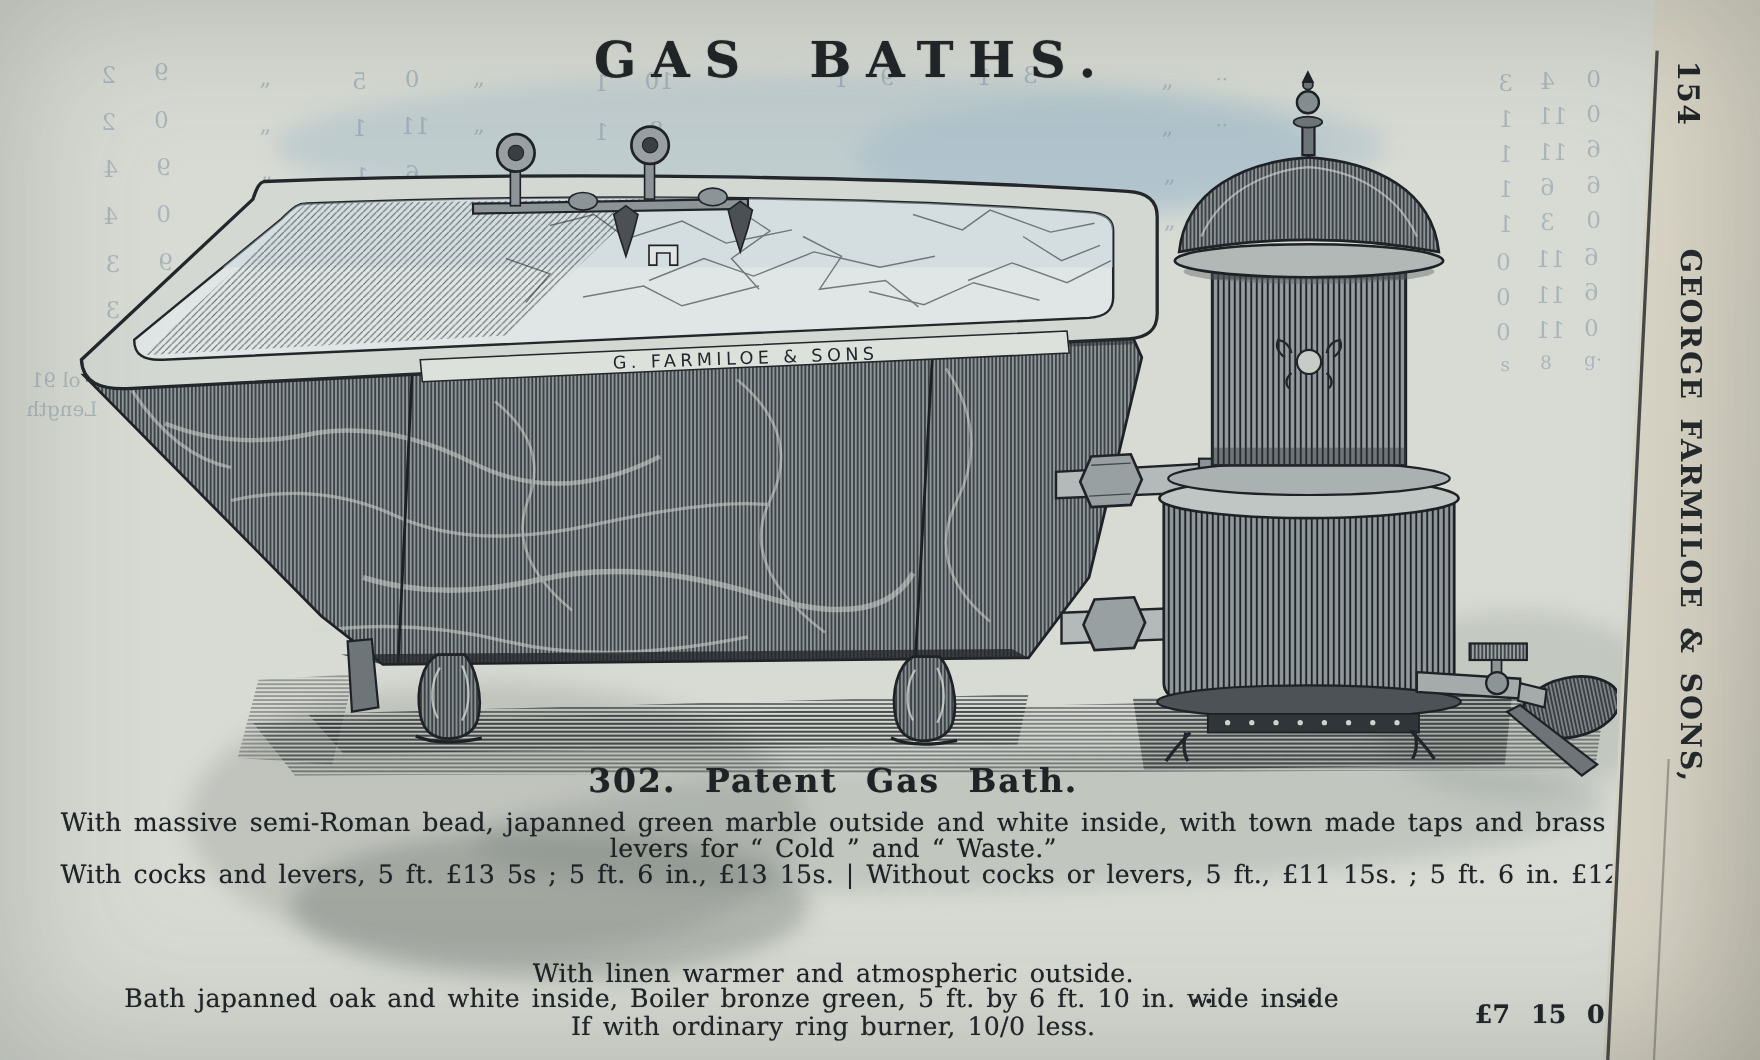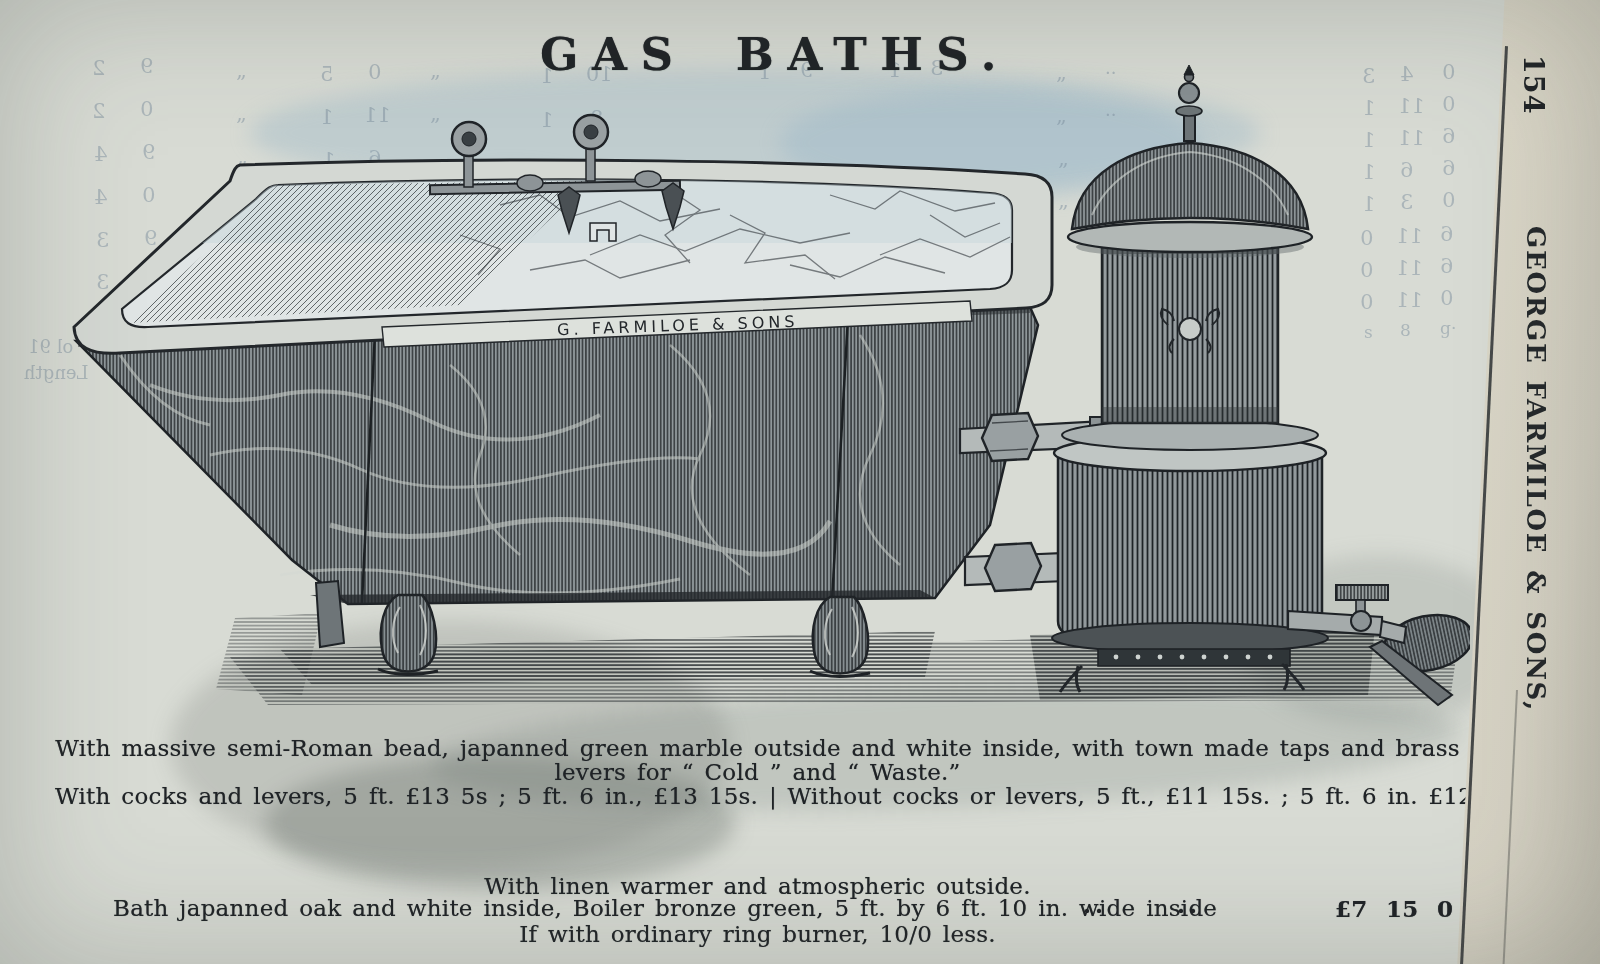--- a/index.html
+++ b/index.html
@@ -38,21 +38,21 @@
   .l2{top:62px;}
   .l3{top:86px;}
   .l4{top:112px;}
   .h303{top:136px;font-size:31px;font-weight:bold;letter-spacing:.04em;word-spacing:.4em;}
   .sub{top:176px;}
   .specline{top:198px;text-align:left;}
   .specline .spec{position:absolute;left:58px;top:0;white-space:nowrap;}
   .specline .dots{position:absolute;top:-4px;font-weight:bold;letter-spacing:4px;}
   .specline .d1{left:1028px;}
   .specline .d2{left:1122px;}
-  .specline .price{position:absolute;left:1280px;top:0;width:124px;
+  .specline .price{position:absolute;left:1280px;top:14px;width:124px;text-align:right;
                    font-weight:bold;word-spacing:.45em;}
   .note{top:224px;}
   
   .page-title{position:absolute;left:0;top:28px;width:1550px;text-align:center;
     font-size:45px;font-weight:bold;letter-spacing:.30em;word-spacing:.45em;
     text-shadow:0 0 1px rgba(25,28,32,.7);}
   
   .margin-strip{position:absolute;left:1505px;top:-12px;width:160px;height:1010px;
     transform:rotate(2.8deg);transform-origin:top left;
     background:linear-gradient(100deg,#dbd7c8 0%,#d5d1c3 55%,#c4c0b2 100%);}
@@ -351,20 +351,23 @@
       <ellipse cx="1398" cy="588" rx="45" ry="27" transform="rotate(-12 1398 588)" fill="url(#vh)"></ellipse>
       <path d="M1352,566 L1376,572 L1374,588 L1350,582 Z" fill="#a5abab" stroke-width="2"></path>
       <path d="M1340,592 L1352,586 L1422,640 L1408,650 Z" fill="#6e7477" stroke-width="2"></path>
     </g>
   </g>
 </svg>
 
 <div class="page-title">GAS BATHS.</div>
 
 <div class="textblock">
+  <div class="tline caption">
+    <span class="num">302.</span><span>Patent Gas Bath.</span>
+  </div>
   <div class="tline l1">With massive semi-Roman bead, japanned green marble outside and white inside, with town made taps and brass</div>
   <div class="tline l2">levers for “ Cold ” and “ Waste.”</div>
   <div class="tline l3">With cocks and levers, 5 ft. £13 5s ; 5 ft. 6 in., £13 15s.   |   Without cocks or levers, 5 ft., £11 15s. ; 5 ft. 6 in. £12 5s.</div>
 
   <div class="tline sub">With linen warmer and atmospheric outside.</div>
   <div class="tline specline">
     <span class="spec">Bath japanned oak and white inside, Boiler bronze green, 5 ft. by 6 ft. 10 in. wide inside</span>
     <span class="dots d1">..</span>
     <span class="dots d2">..</span>
     <span class="price">£7 15 0</span>

